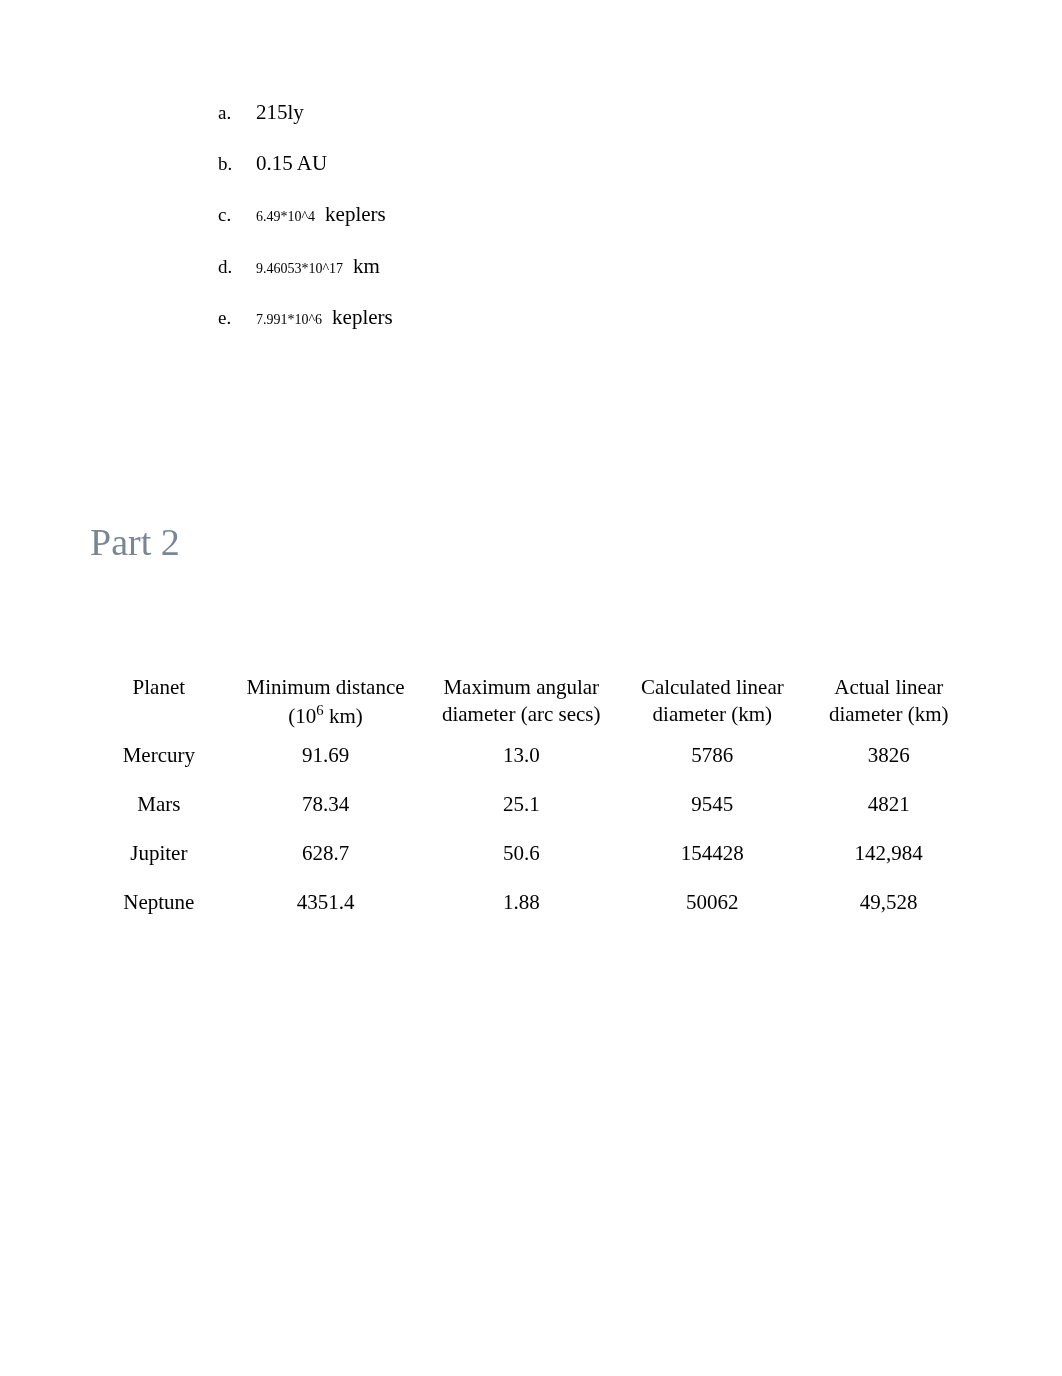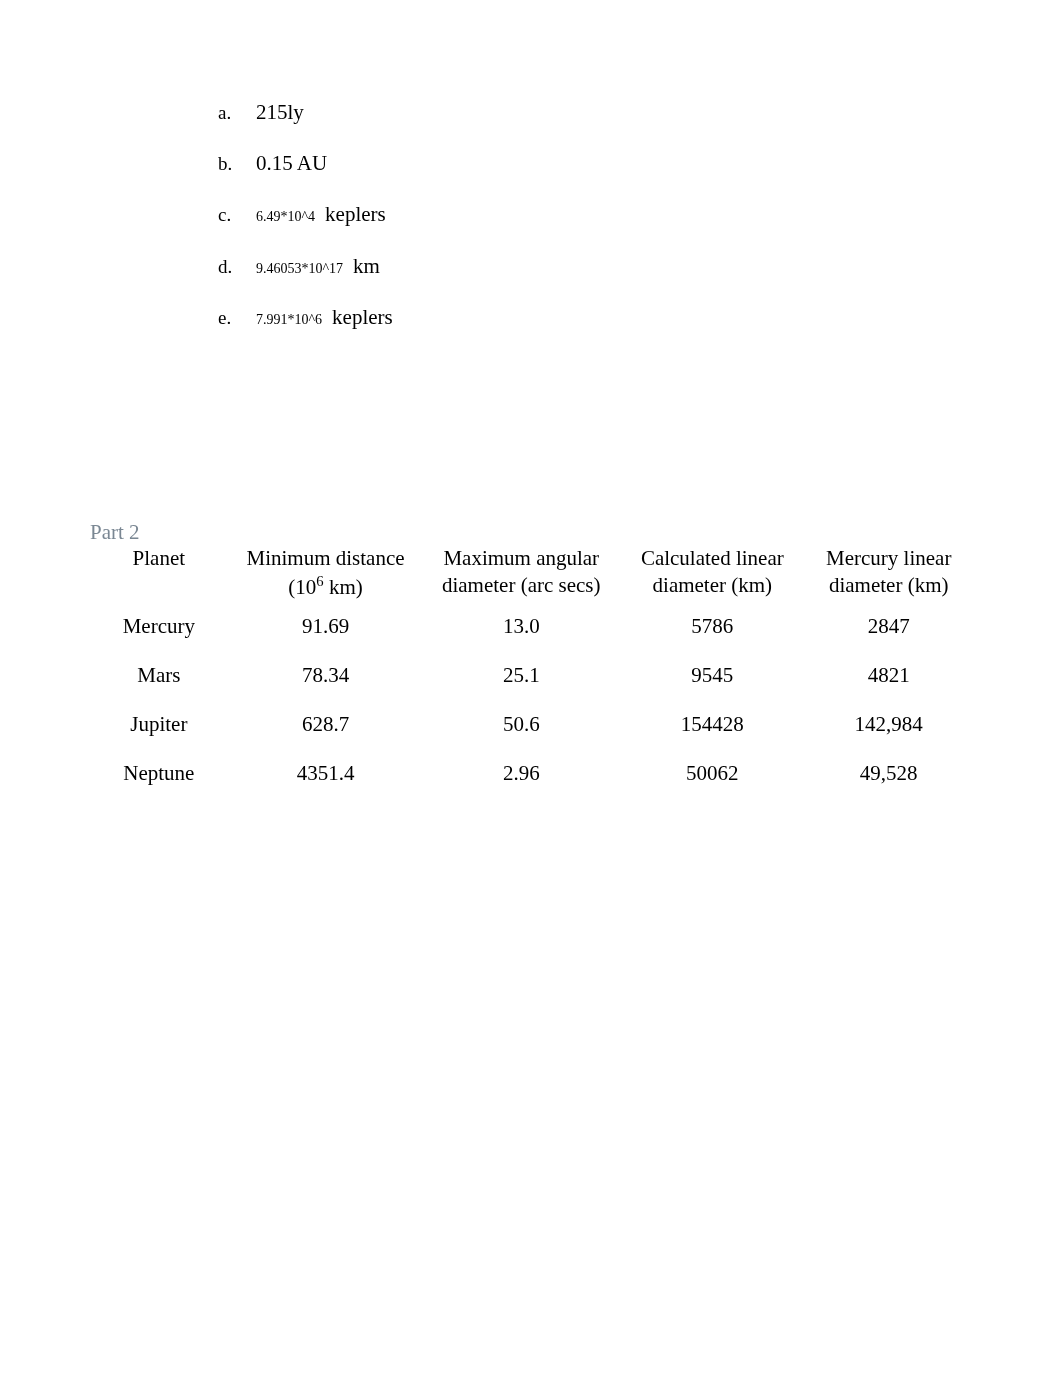--- a/index.html
+++ b/index.html
@@ -39,27 +39,28 @@
   .answer-list .small {
     font-size: 14px;
   }
   .answer-list .gap {
     display: inline-block;
     width: 10px;
   }
 
   .section-heading {
     margin-top: 190px;
-    font-size: 21px;
+    font-size: 38px;
     color: #7a8793;
     font-weight: normal;
   }
 
   
   .planet-table {
+    margin-top: 110px;
     width: 100%;
     border-collapse: collapse;
     font-size: 21px;
   }
   .planet-table th,
   .planet-table td {
     font-weight: normal;
     text-align: center;
     padding: 0 6px;
     vertical-align: top;
@@ -142,50 +143,50 @@
         </th>
         <th>
           <span>Maximum angular</span><br>
           <span>diameter (arc secs)</span>
         </th>
         <th>
           <span>Calculated linear</span><br>
           <span>diameter (km)</span>
         </th>
         <th>
-          <span>Mercury linear</span><br>
+          <span>Actual linear</span><br>
           <span>diameter (km)</span>
         </th>
       </tr>
     </thead>
     <tbody>
       <tr class="datarow">
         <td>Mercury</td>
         <td>91.69</td>
         <td>13.0</td>
         <td>5786</td>
-        <td>2847</td>
+        <td>3826</td>
       </tr>
       <tr class="datarow">
         <td>Mars</td>
         <td>78.34</td>
         <td>25.1</td>
         <td>9545</td>
         <td>4821</td>
       </tr>
       <tr class="datarow">
         <td>Jupiter</td>
         <td>628.7</td>
         <td>50.6</td>
         <td>154428</td>
         <td>142,984</td>
       </tr>
       <tr class="datarow">
         <td>Neptune</td>
         <td>4351.4</td>
-        <td>2.96</td>
+        <td>1.88</td>
         <td>50062</td>
         <td>49,528</td>
       </tr>
     </tbody>
   </table>
 
 </div>
 
 </body></html>

